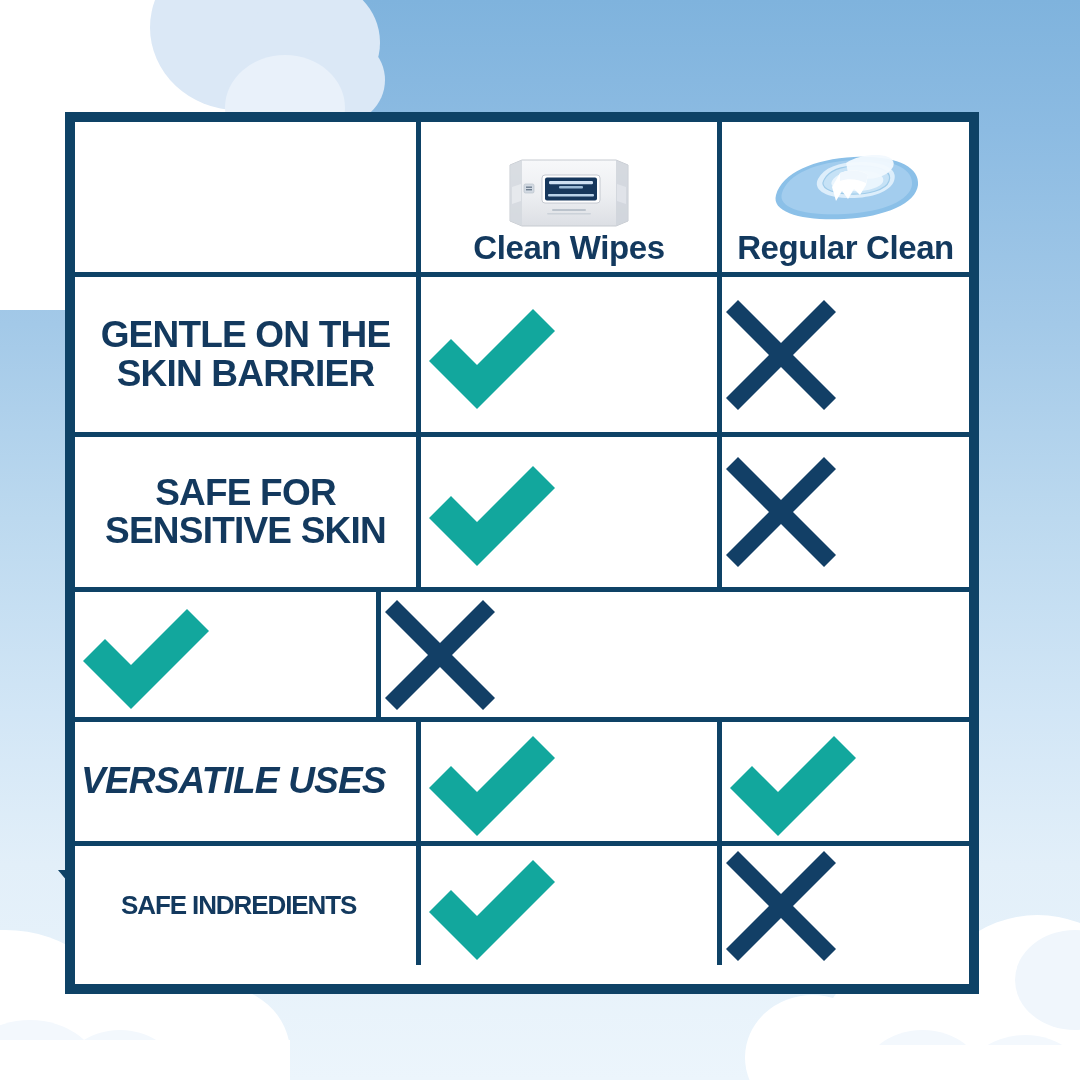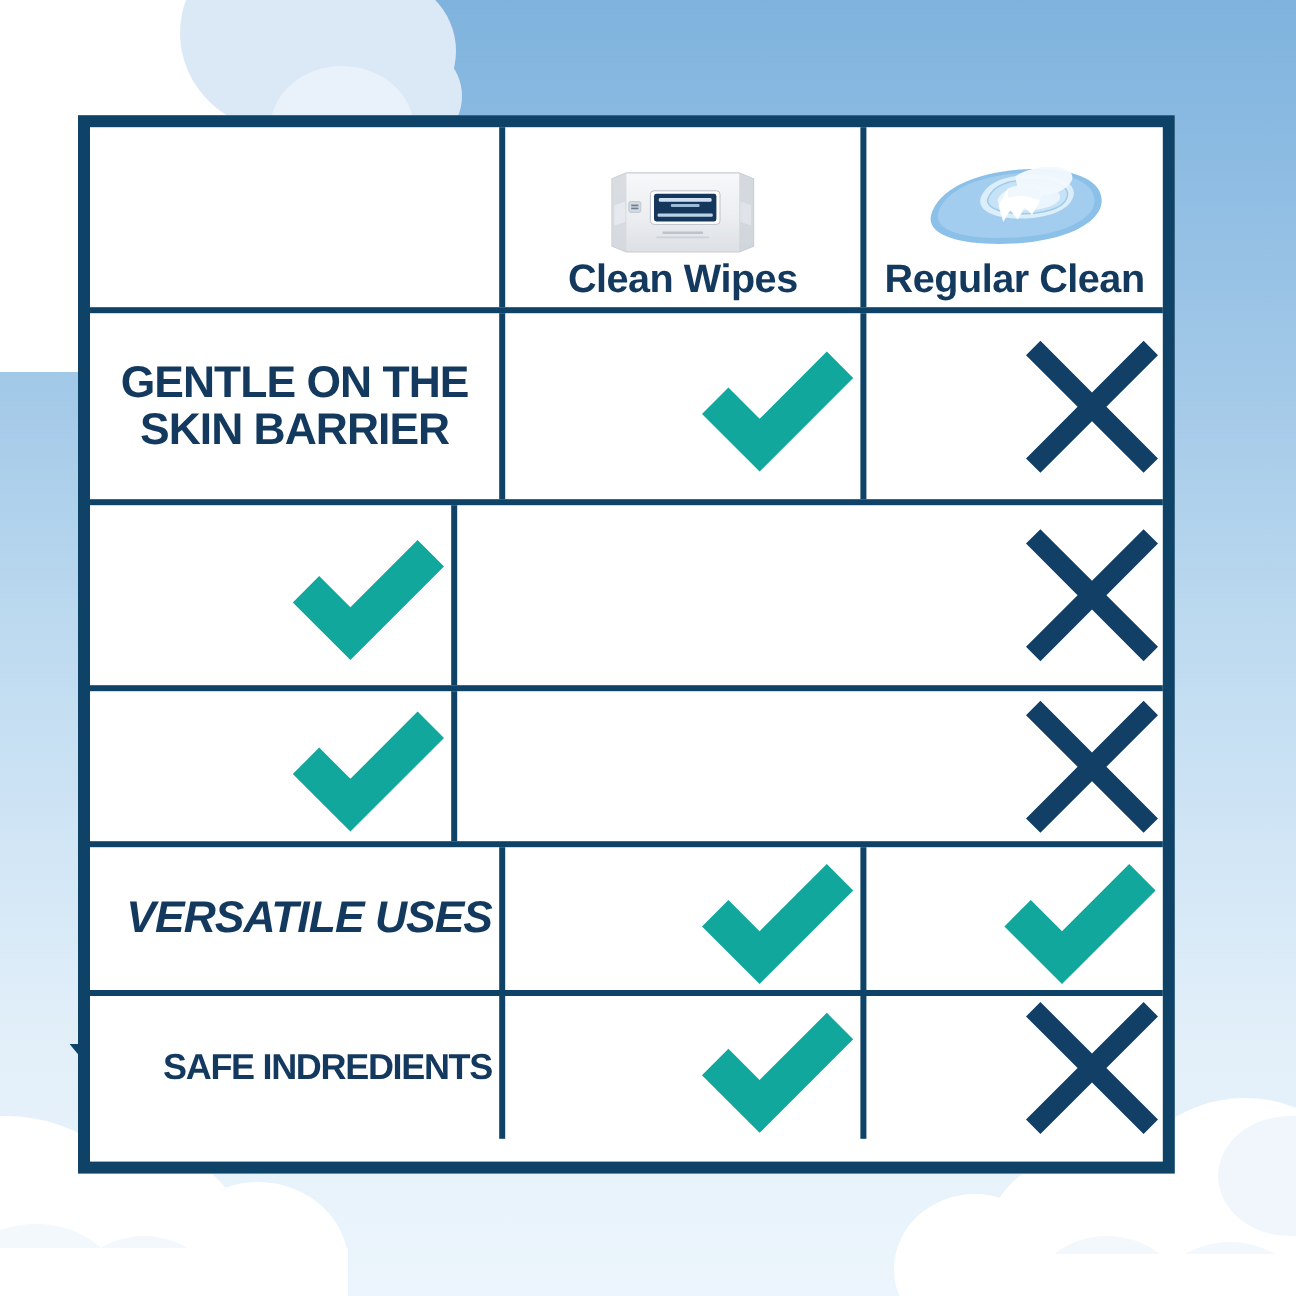--- a/index.html
+++ b/index.html
@@ -15,40 +15,40 @@
   
   .sky { position:absolute; inset:0; overflow:hidden; }
   .puff { position:absolute; border-radius:50%; }
 
   
   .cloud { position:absolute; }
 
   
   .table-wrap {
     position:absolute;
-    left:65px; top:96px;
+    left:65px; top:112px;
     width:914px; height:882px;
     z-index:5;
   }
   .tbl-shadow {
     position:absolute; left:58px; top:870px;
     width:880px; height:16px;
     background:#0e4266;
     z-index:4;
     clip-path: polygon(0 0, 100% 0, 99% 100%, 1.5% 100%);
   }
   .tbl {
     position:absolute; inset:0;
     border:10px solid #0e4266;
     background:#ffffff;
     display:flex; flex-direction:column;
   }
   .row { display:flex; width:100%; }
   .row + .row { border-top:5px solid #0e4266; }
-  .cell { position:relative; display:flex; align-items:center; justify-content:flex-end; }
+  .cell { position:relative; display:flex; align-items:center; justify-content:flex-start; }
   .cell + .cell { border-left:5px solid #0e4266; }
   .c-label { width:341px; flex:0 0 341px; }
   .c-a { width:301px; flex:0 0 301px; }
   .c-b { width:273px; flex:1 1 auto; }
 
   .head-row { height:150px; }
   .r1 { height:160px; }
   .r2 { height:155px; }
   .r3 { height:130px; }
   .r4 { height:124px;font-style:italic; }
@@ -60,21 +60,21 @@
     font-size:33px; font-weight:bold; color:#13395e;
     letter-spacing:-0.4px; line-height:1;
   }
 
   
   .row-label {
     font-size:37px; font-weight:bold; color:#13395e;
     text-align:center; line-height:1.04; letter-spacing:-0.8px;
     text-transform:uppercase; padding:0 6px;
   }
-  .row-label.small { font-size:30px; letter-spacing:-1.1px; }
+  .row-label.small { font-size:26px; letter-spacing:-1.1px;margin-left:40px; }
 
   
   .mark { display:block; }
   .tick { width:140px; height:112px; }
   .cross { width:118px; height:118px; }
 
   
   .pack { position:relative; width:130px; height:72px; }
   .pack svg { display:block; }
   .reg { position:relative; width:168px; height:86px; }
@@ -196,20 +196,23 @@
         </svg>
       </div>
       <div class="cell c-b">
         <svg class="mark cross" viewBox="0 0 118 118">
           <path d="M16 4 L59 47 L102 4 L114 16 L71 59 L114 102 L102 114 L59 71 L16 114 L4 102 L47 59 L4 16 Z" fill="#123f66"></path>
         </svg>
       </div>
     </div>
 
     <div class="row r2">
+      <div class="cell c-label">
+        <div class="row-label">SAFE FOR SENSITIVE SKIN</div>
+      </div>
       <div class="cell c-a">
         <svg class="mark tick" viewBox="0 0 140 112">
           <path d="M8 62 L30 40 L56 66 L112 10 L134 32 L56 110 Z" fill="#12a79d"></path>
         </svg>
       </div>
       <div class="cell c-b">
         <svg class="mark cross" viewBox="0 0 118 118">
           <path d="M16 4 L59 47 L102 4 L114 16 L71 59 L114 102 L102 114 L59 71 L16 114 L4 102 L47 59 L4 16 Z" fill="#123f66"></path>
         </svg>
       </div>

